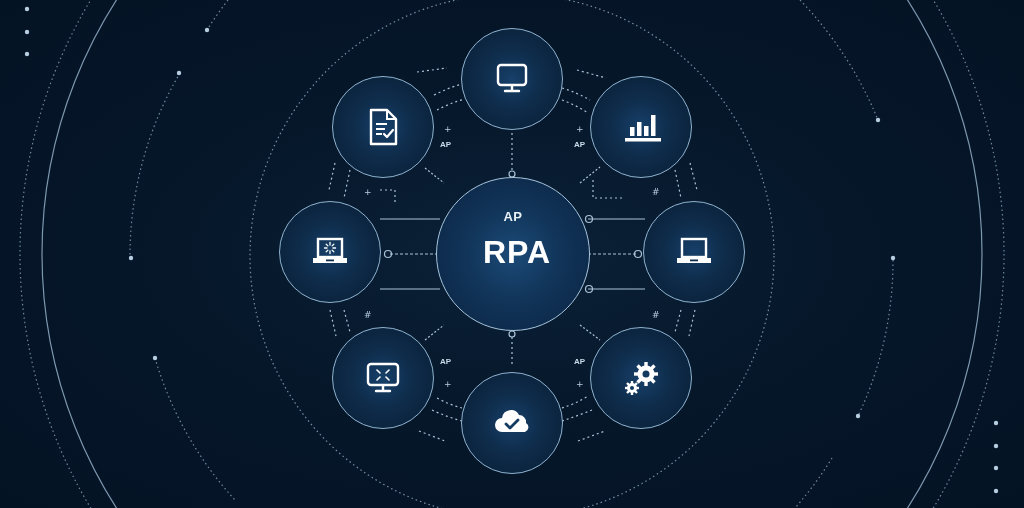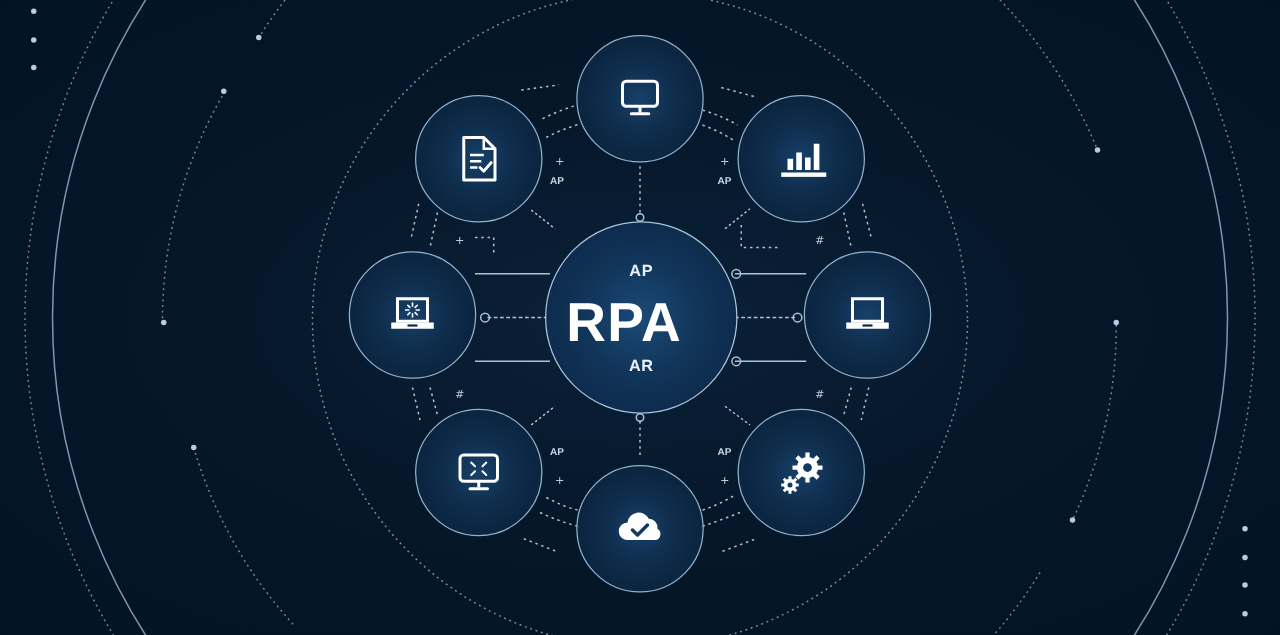--- a/index.html
+++ b/index.html
@@ -23,22 +23,22 @@
     border-radius:50%; border:1.5px solid #a6c4db; box-sizing:border-box;
     background: radial-gradient(circle at 50% 50%, #1b4a78 0%, #113458 45%, #0a2241 100%);
   }
   .hub-ap, .hub-ar {
     position:absolute; left:0; width:100%; text-align:center;
     color:#e9f1f7; font-weight:bold; font-size:13px; letter-spacing:0.5px;
   }
   .hub-ap { top:31px; }
   .hub-ar { top:107px; }
   .hub-title {
-    position:absolute; left:16px; width:100%; top:56px; 
-    color:#ffffff; font-weight:bold; font-size:44px; letter-spacing:1px;
+    position:absolute; left:4px; width:100%; top:56px; text-align:center;
+    color:#ffffff; font-weight:bold; font-size:32px; letter-spacing:1px;
   }
   .ap-label {
     position:absolute; color:#c9dbe8; font-size:8px; font-weight:bold;
   }
 </style>
 </head>
 <body>
 
 <div id="stage">
 
@@ -137,21 +137,20 @@
   </svg>
 
   <span class="ap-label" style="left:440px;top:140px">AP</span>
   <span class="ap-label" style="left:574px;top:140px">AP</span>
   <span class="ap-label" style="left:440px;top:357px">AP</span>
   <span class="ap-label" style="left:574px;top:357px">AP</span>
 
   <div class="hub">
     <div class="hub-ap">AP</div>
     <div class="hub-title">RPA</div>
-    <div class="hub-ar">AR</div>
   </div>
 
   <div class="node" style="left:461px;top:28px">
     <svg viewBox="0 0 44 44">
       <rect x="8" y="8" width="28" height="20" rx="3" fill="none" stroke="#fff" stroke-width="2.4"></rect>
       <line x1="22" y1="28" x2="22" y2="33" stroke="#fff" stroke-width="2.4"></line>
       <line x1="15" y1="34" x2="29" y2="34" stroke="#fff" stroke-width="2.4" stroke-linecap="round"></line>
     </svg>
   </div>
 

